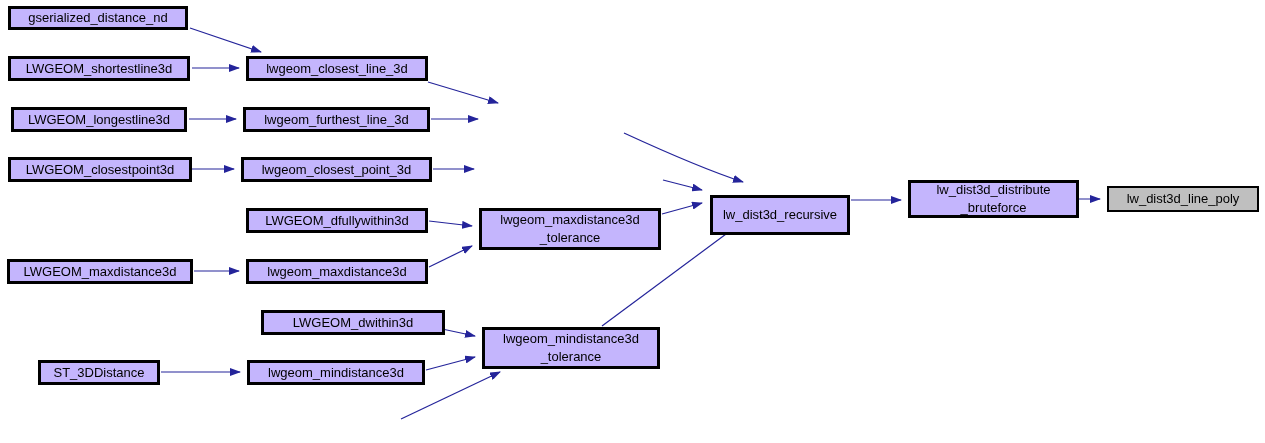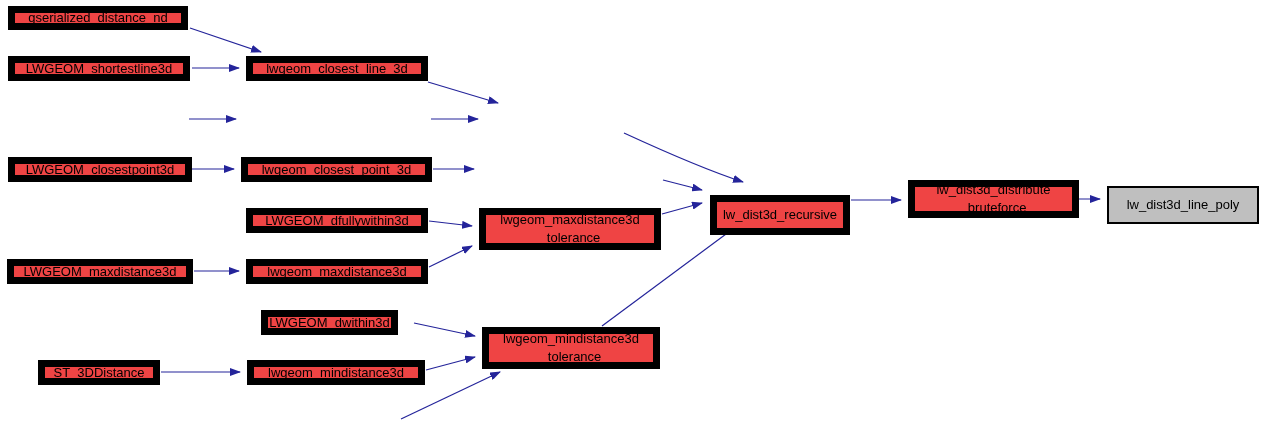--- a/index.html
+++ b/index.html
@@ -8,22 +8,22 @@
     width:1265px;height:443px;
     background:#ffffff;
     font-family:"Liberation Sans","DejaVu Sans",sans-serif;
     overflow:hidden;
   }
   svg.edges{position:absolute;left:0;top:0;width:1265px;height:443px;}
   .edge{stroke:#24249a;stroke-width:1.2;fill:none;}
   .node{
     position:absolute;
     box-sizing:border-box;
-    background:#ef4444;
-    border:7px solid #000000;
+    background:#c4b5fd;
+    border:3px solid #000000;
     color:#000000;
     font-size:13px;
     line-height:1.35;
     display:flex;
     align-items:center;
     justify-content:center;
     text-align:center;
     white-space:pre-line;
     cursor:pointer;
   }
@@ -61,30 +61,32 @@
     <path class="edge" d="M426,370 L475,357" marker-end="url(#arrow)"></path>
     <path class="edge" d="M401,419 L500,372" marker-end="url(#arrow)"></path>
     <path class="edge" d="M602,326 L749,217" marker-end="url(#arrow)"></path>
     <path class="edge" d="M851,200 L901,200" marker-end="url(#arrow)"></path>
     <path class="edge" d="M1061,199 L1100,199" marker-end="url(#arrow)"></path>
   </svg>
 
   <div class="node" style="left:8px;top:6px;width:180px;height:24px">gserialized_distance_nd</div>
   <div class="node" style="left:8px;top:56px;width:182px;height:25px">LWGEOM_shortestline3d</div>
   <div class="node" style="left:246px;top:56px;width:182px;height:25px">lwgeom_closest_line_3d</div>
+  <div class="node" style="left:11px;top:107px;width:176px;height:25px">LWGEOM_longestline3d</div>
+  <div class="node" style="left:243px;top:107px;width:187px;height:25px">lwgeom_furthest_line_3d</div>
   <div class="node" style="left:8px;top:157px;width:184px;height:25px">LWGEOM_closestpoint3d</div>
   <div class="node" style="left:241px;top:157px;width:191px;height:25px">lwgeom_closest_point_3d</div>
   <div class="node" style="left:246px;top:208px;width:182px;height:25px">LWGEOM_dfullywithin3d</div>
   <div class="node" style="left:479px;top:208px;width:182px;height:42px">lwgeom_maxdistance3d
 _tolerance</div>
   <div class="node" style="left:7px;top:259px;width:186px;height:25px">LWGEOM_maxdistance3d</div>
   <div class="node" style="left:246px;top:259px;width:182px;height:25px">lwgeom_maxdistance3d</div>
-  <div class="node" style="left:261px;top:310px;width:137px;height:25px">LWGEOM_dwithin3d</div>
+  <div class="node" style="left:261px;top:310px;width:184px;height:25px">LWGEOM_dwithin3d</div>
   <div class="node" style="left:482px;top:327px;width:178px;height:42px">lwgeom_mindistance3d
 _tolerance</div>
   <div class="node" style="left:38px;top:360px;width:122px;height:25px">ST_3DDistance</div>
   <div class="node" style="left:247px;top:360px;width:178px;height:25px">lwgeom_mindistance3d</div>
   <div class="node" style="left:710px;top:195px;width:140px;height:40px">lw_dist3d_recursive</div>
   <div class="node" style="left:908px;top:180px;width:171px;height:38px">lw_dist3d_distribute
 _bruteforce</div>
-  <div class="node highlight" style="left:1107px;top:186px;width:152px;height:38px">lw_dist3d_line_poly</div>
+  <div class="node highlight" style="left:1107px;top:186px;width:152px;height:26px">lw_dist3d_line_poly</div>
 
 </div>
 
 </body></html>

